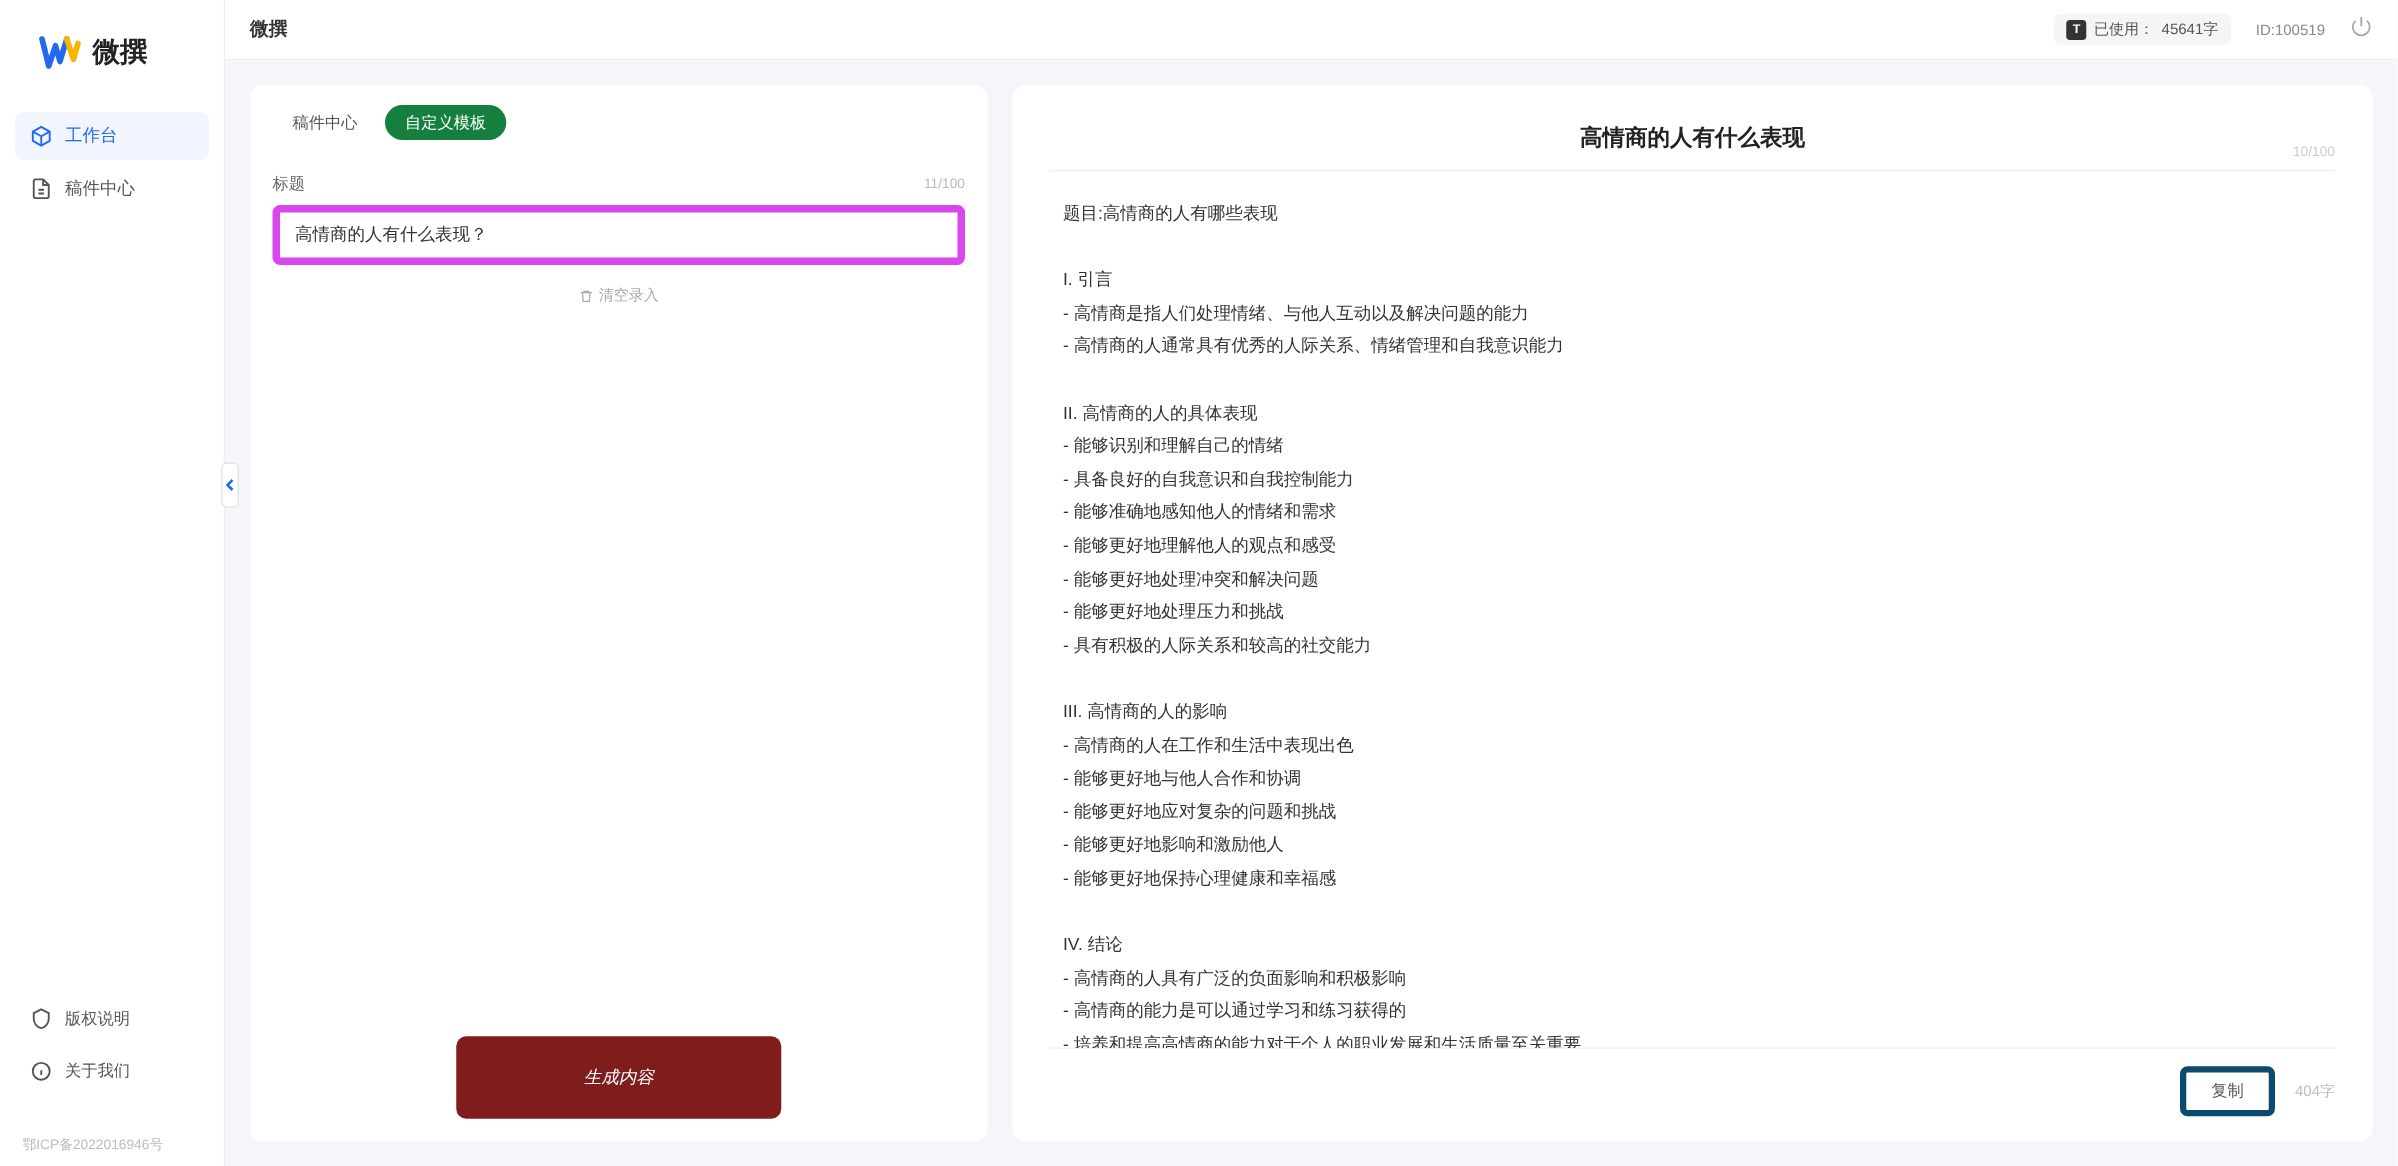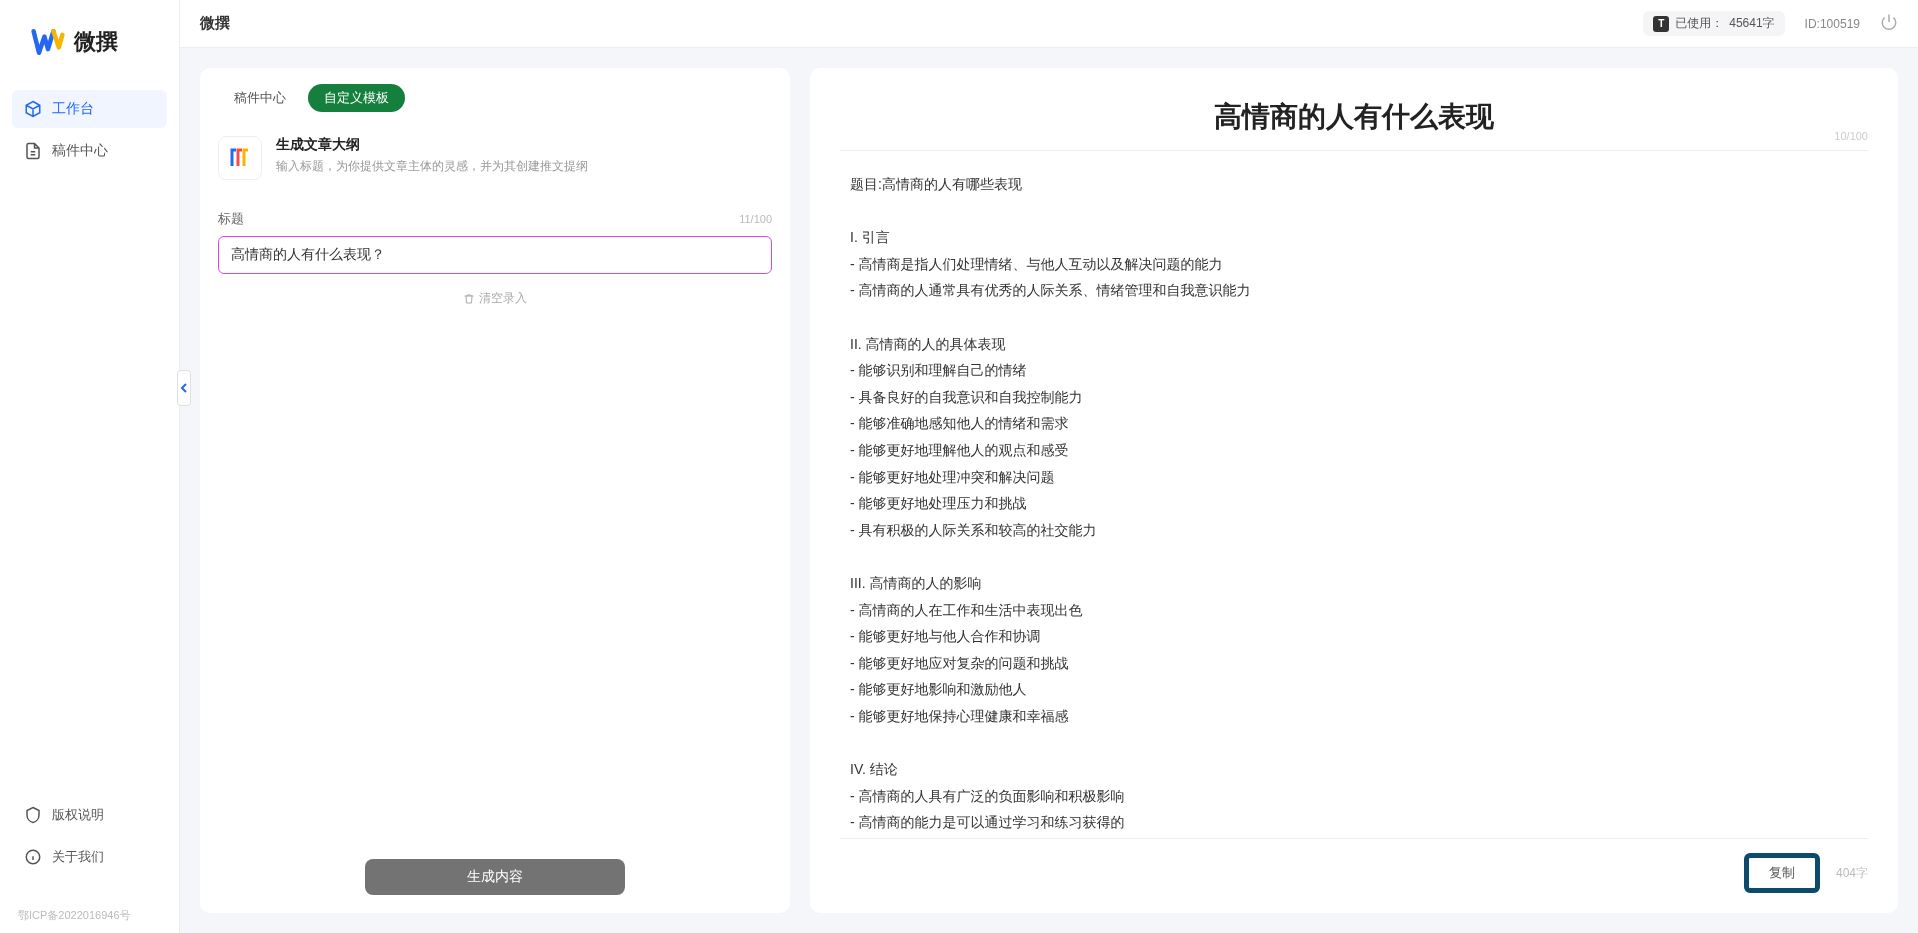--- a/index.html
+++ b/index.html
@@ -33,27 +33,27 @@
 .tab { padding: 5px 16px; border-radius: 14px; font-size: 13px; cursor: pointer; color: #555; }
 .tab.active { background: #15803d; color: #fff; }
 .template-card { display: flex; gap: 14px; padding: 14px 18px; align-items: flex-start; }
 .template-icon { width: 44px; height: 44px; border: 1px solid #eee; border-radius: 8px; display: flex; align-items: center; justify-content: center; background: #fff; }
 .template-info-title { font-size: 14px; font-weight: 600; color: #222; margin-bottom: 4px; }
 .template-info-desc { font-size: 12px; color: #999; }
 .form-section { padding: 16px 18px; }
 .form-label-row { display: flex; justify-content: space-between; align-items: center; margin-bottom: 8px; }
 .form-label { font-size: 13px; color: #666; }
 .char-count { font-size: 11px; color: #bbb; }
-.text-input { width: 100%; padding: 10px 12px; border: 1px solid #d946ef; border-radius: 6px; font-size: 14px; color: #333; outline: none; }
+.text-input { width: 100%; padding: 10px 12px; border: 6px solid #d946ef; border-radius: 6px; font-size: 14px; color: #333; outline: none; }
 .clear-row { text-align: center; padding: 16px 0; }
 .clear-btn { display: inline-flex; align-items: center; gap: 4px; font-size: 12px; color: #aaa; cursor: pointer; }
 .left-panel-footer { margin-top: auto; padding: 18px; display: flex; justify-content: center; }
-.generate-btn { width: 260px; padding: 9px 0; background: #737373; color: #fff; border: none; border-radius: 8px; font-size: 14px; cursor: pointer; }
+.generate-btn { width: 260px; padding: 24px 0; background: #7f1d1d; color: #fff; border: none; border-radius: 8px; font-size: 14px; cursor: pointer; font-style: italic; }
 .right-header { text-align: center; padding: 30px 20px 14px; position: relative; }
-.right-title { font-size: 28px; font-weight: 600; color: #222; font-family: "Songti SC", SimSun, serif; }
+.right-title { font-size: 18px; font-weight: 600; color: #222; font-family: "Songti SC", SimSun, serif; }
 .right-count { position: absolute; right: 30px; bottom: 8px; font-size: 11px; color: #ccc; }
 .right-divider { height: 1px; background: #eee; margin: 0 30px; }
 .right-body { flex: 1; padding: 20px 40px; overflow-y: auto; font-size: 14px; color: #333; line-height: 1.9; white-space: pre-line; }
 .right-footer { display: flex; justify-content: flex-end; align-items: center; gap: 16px; padding: 14px 30px 20px; }
 .copy-btn { padding: 6px 20px; border: 5px solid #0c4a6e; background: #fff; border-radius: 6px; font-size: 13px; color: #555; cursor: pointer; }
 .word-count { font-size: 12px; color: #bbb; }
 </style>
 </head>
 <body>
 
@@ -123,33 +123,20 @@
         </span>
       </div>
     </div>
 
     <div class="content">
       <div class="panel left-panel">
         <div class="tabs">
           <div class="tab">稿件中心</div>
           <div class="tab active">自定义模板</div>
         </div>
-        <div class="template-card">
-          <div class="template-icon">
-            <svg width="24" height="24" viewBox="0 0 24 24">
-                <path d="M4 20 L4 4 L8 4" stroke="#2468f2" stroke-width="3" fill="none"></path>
-                <path d="M10 20 L10 4 L14 4" stroke="#f54d4d" stroke-width="3" fill="none"></path>
-                <path d="M16 20 L16 4 L20 4" stroke="#f7b500" stroke-width="3" fill="none"></path>
-              </svg>
-          </div>
-          <div>
-            <div class="template-info-title">生成文章大纲</div>
-            <div class="template-info-desc">输入标题，为你提供文章主体的灵感，并为其创建推文提纲</div>
-          </div>
-        </div>
         <div class="form-section">
           <div class="form-label-row">
             <span class="form-label">标题</span>
             <span class="char-count">11/100</span>
           </div>
           <input class="text-input" value="高情商的人有什么表现？" style="">
           <div class="clear-row">
             <span class="clear-btn">
               <svg width="12" height="12" viewBox="0 0 24 24" fill="none" stroke="currentColor" stroke-width="2">
                   <path d="M3 6 h18 M8 6 V4 h8 v2 M6 6 l1 14 h10 l1-14"></path>

